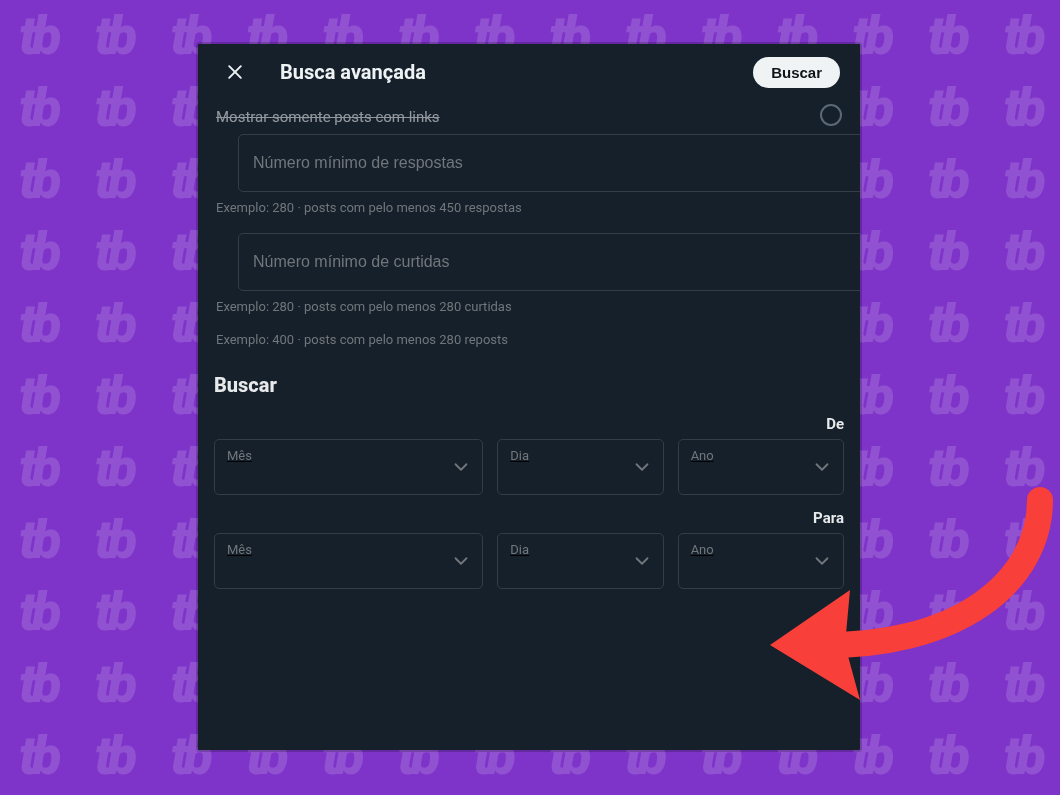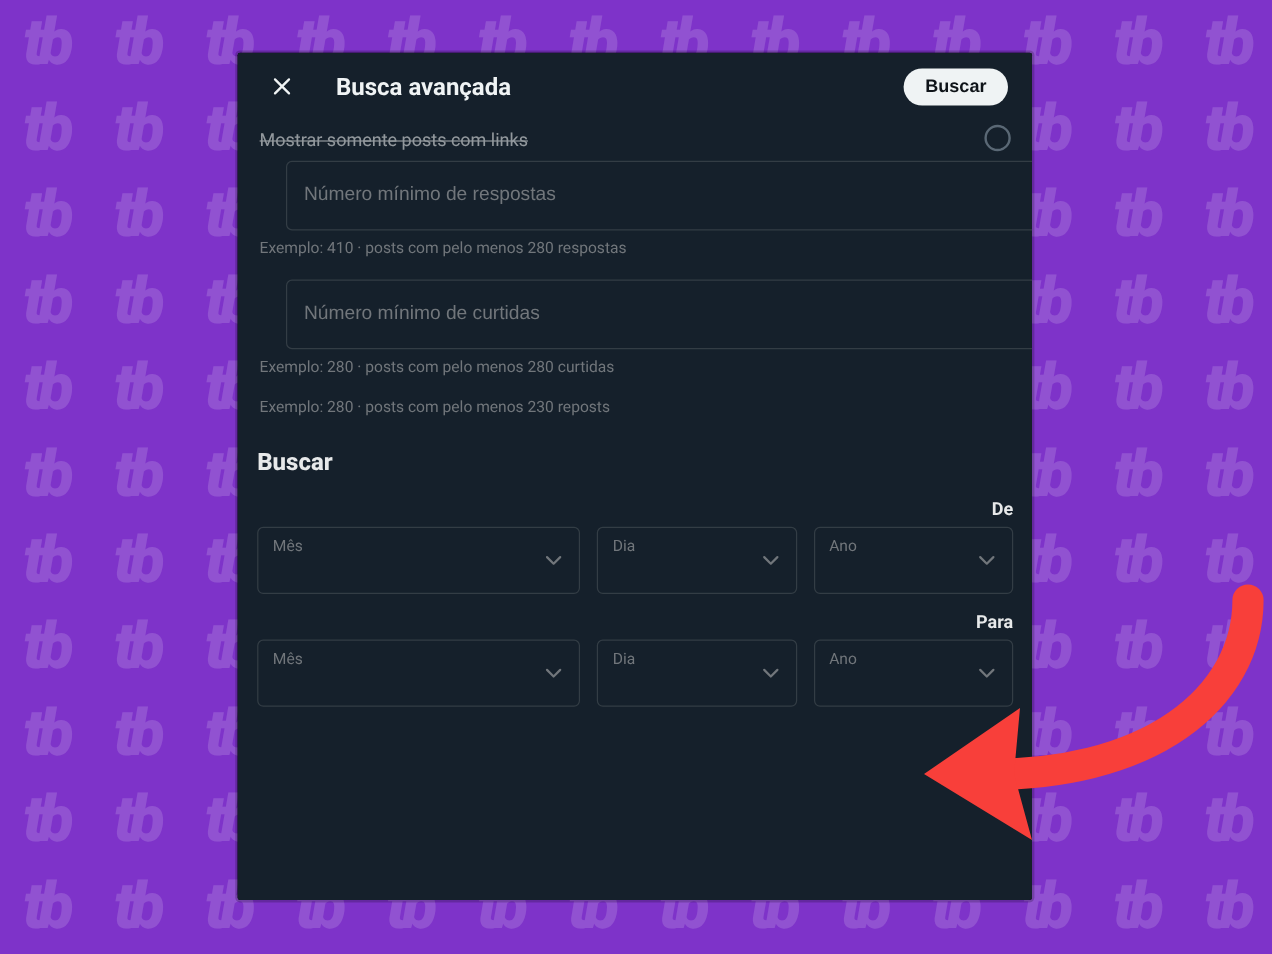--- a/index.html
+++ b/index.html
@@ -132,20 +132,21 @@
   }
   .text-input::placeholder { color: #71767b; }
   .hint {
     color: #71767b;
     font-size: 13px;
     margin: 8px 2px 18px 2px;
   }
   .date-row {
     display: flex;
     gap: 14px;
+    text-decoration: underline;
   }
   .select {
     flex: 1;
     height: 56px;
     background: transparent;
     border: 1px solid #333d45;
     border-radius: 5px;
     padding: 8px 38px 8px 12px;
     color: #71767b;
     font-size: 13px;
@@ -359,26 +360,26 @@
 
     <div class="content">
 
       <div class="filter-row">
         <span>Mostrar somente posts com links</span>
         <span class="radio-empty"></span>
       </div>
 
 
       <input class="text-input" placeholder="Número mínimo de respostas" style="">
-      <div class="hint">Exemplo: 410 · posts com pelo menos 280 respostas</div>
+      <div class="hint">Exemplo: 280 · posts com pelo menos 450 respostas</div>
 
       <input class="text-input" placeholder="Número mínimo de curtidas" style="">
       <div class="hint">Exemplo: 280 · posts com pelo menos 280 curtidas</div>
 
-      <div class="hint">Exemplo: 280 · posts com pelo menos 230 reposts</div>
+      <div class="hint">Exemplo: 400 · posts com pelo menos 280 reposts</div>
 
       <h3 class="section">Buscar</h3>
 
       <h4 class="subsection">De</h4>
       <div class="date-row">
         <div class="select month">
           <span>Mês</span>
           <svg class="chev" width="22" height="22" viewBox="0 0 24 24" fill="none" stroke="currentColor" stroke-width="2" stroke-linecap="round" stroke-linejoin="round">
               <polyline points="6 9 12 15 18 9"></polyline>
             </svg>

